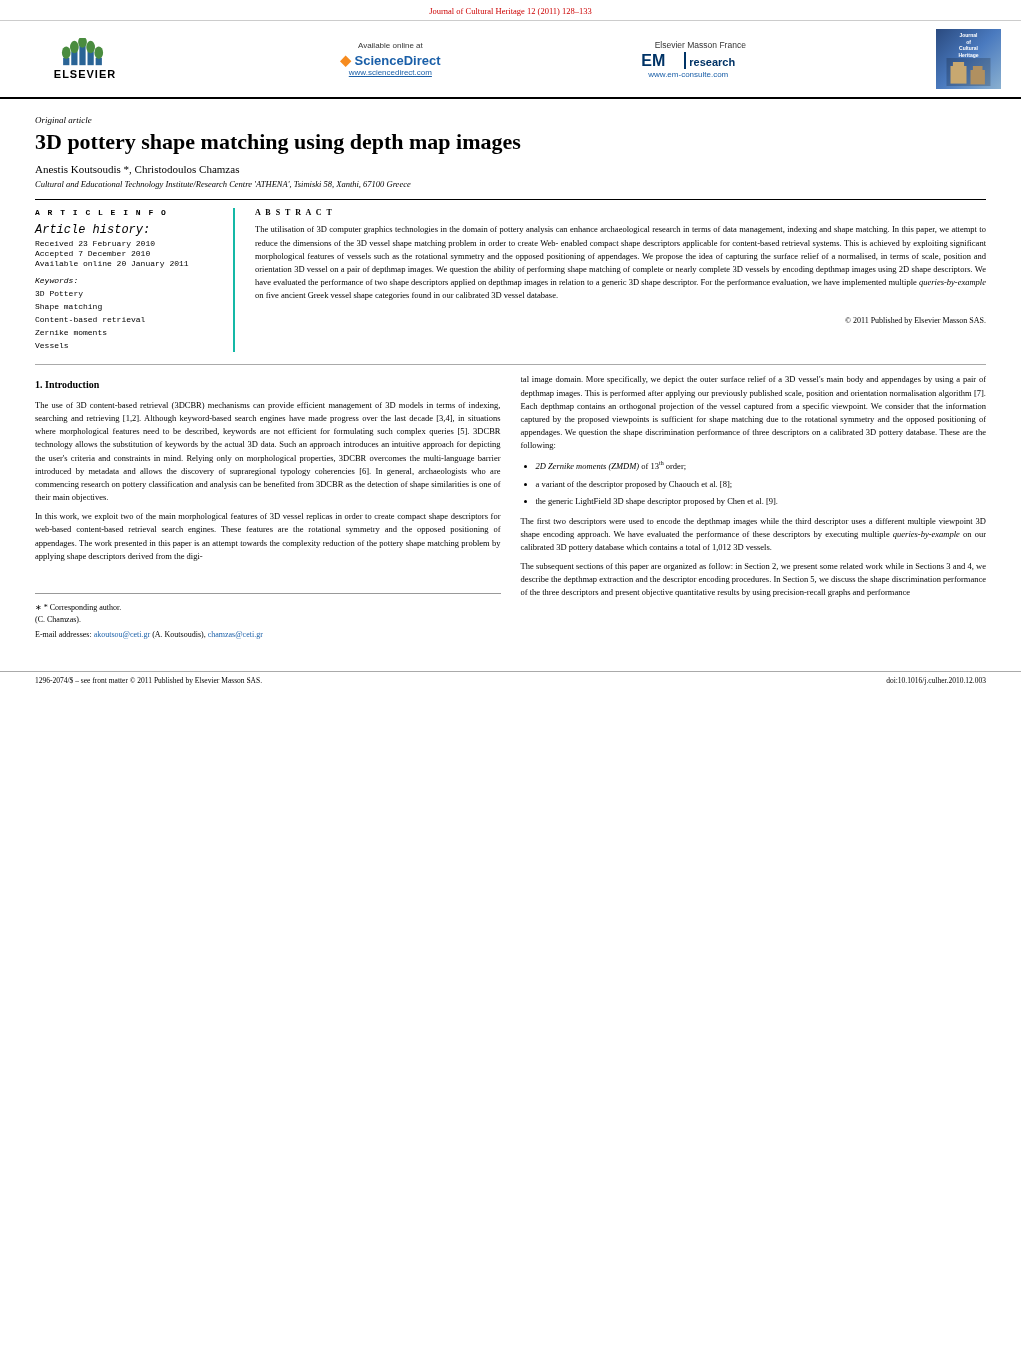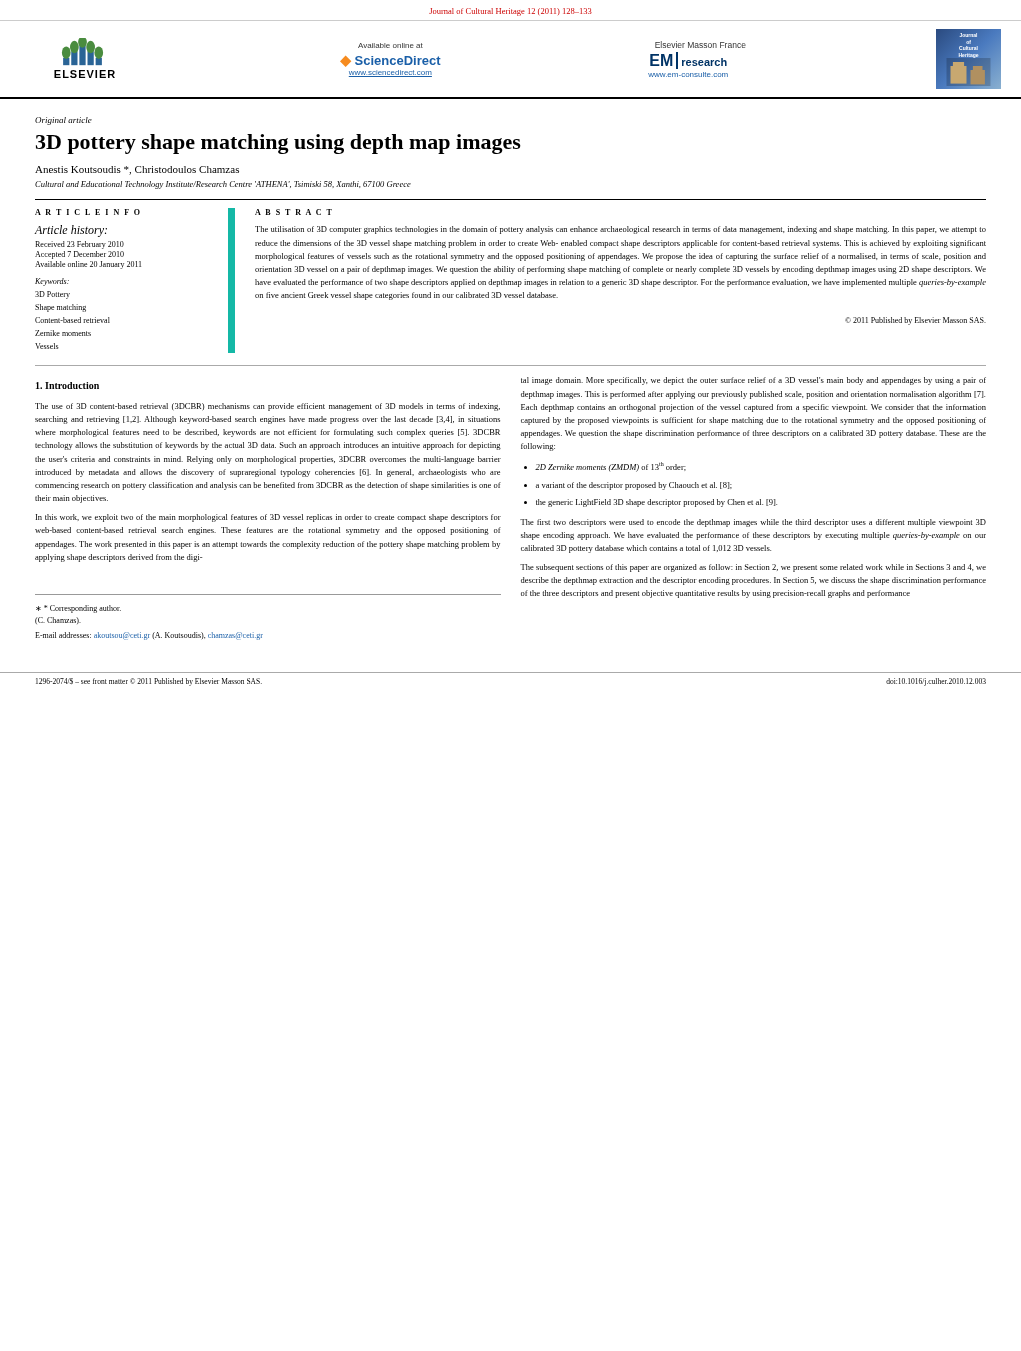--- a/index.html
+++ b/index.html
@@ -72,22 +72,23 @@
       display: flex;
       gap: 20px;
       margin-bottom: 12px;
       border-top: 1px solid #000;
       padding-top: 8px;
     }
 
     .article-info {
       width: 200px;
       min-width: 200px;
-      border-right: 7px solid #14b8a6;
+      border-right: 2px solid #14b8a6;
       padding-right: 24px;
+      font-family: Liberation Mono, monospace;
     }
 
     .info-section-title {
       font-size: 8px;
       font-weight: bold;
       letter-spacing: 1.5px;
       text-transform: uppercase;
       margin-bottom: 6px;
     }
 
@@ -327,21 +328,21 @@
       <div class="sd-wordmark">
         <span style="color:#f68b1f; font-size:14px; font-weight:bold; font-family:Arial;">◆</span>
         <span style="font-size:13px; font-weight:bold; color:#1a5fa8; font-family:Arial;">ScienceDirect</span>
       </div>
       <div class="sd-url" style="color:#1a5fa8; font-size:8px;">www.sciencedirect.com</div>
     </div>
 
     <div class="em-block">
       <div style="font-size:8.5px; color:#333; font-family:Arial; margin-bottom:2px;padding-left:24px;">Elsevier Masson France</div>
       <div class="em-wordmark">
-        <span style="border-right:2px solid #003366; padding-right:3px; margin-right:3px;">EM</span><span style="font-size:11px;">research</span>
+        <span style="border-right:2px solid #003366; padding-right:19px; margin-right:3px;">EM</span><span style="font-size:11px;">research</span>
       </div>
       <div class="em-url" style="color:#1a5fa8; font-size:8px;">www.em-consulte.com</div>
     </div>
 
     <div class="cover-img-box">
       <div class="cover-journal-title" style="font-size:5px; color:#fff; font-weight:bold; text-align:center; line-height:1.3;">Journal<br>of<br>Cultural<br>Heritage</div>
       <svg width="55" height="35" viewBox="0 0 55 35">
         <rect x="0" y="0" width="55" height="35" fill="rgba(0,0,0,0.2)"></rect>
         <rect x="5" y="10" width="20" height="22" fill="#c8a870"></rect>
         <rect x="8" y="5" width="14" height="8" fill="#c8a870"></rect>

